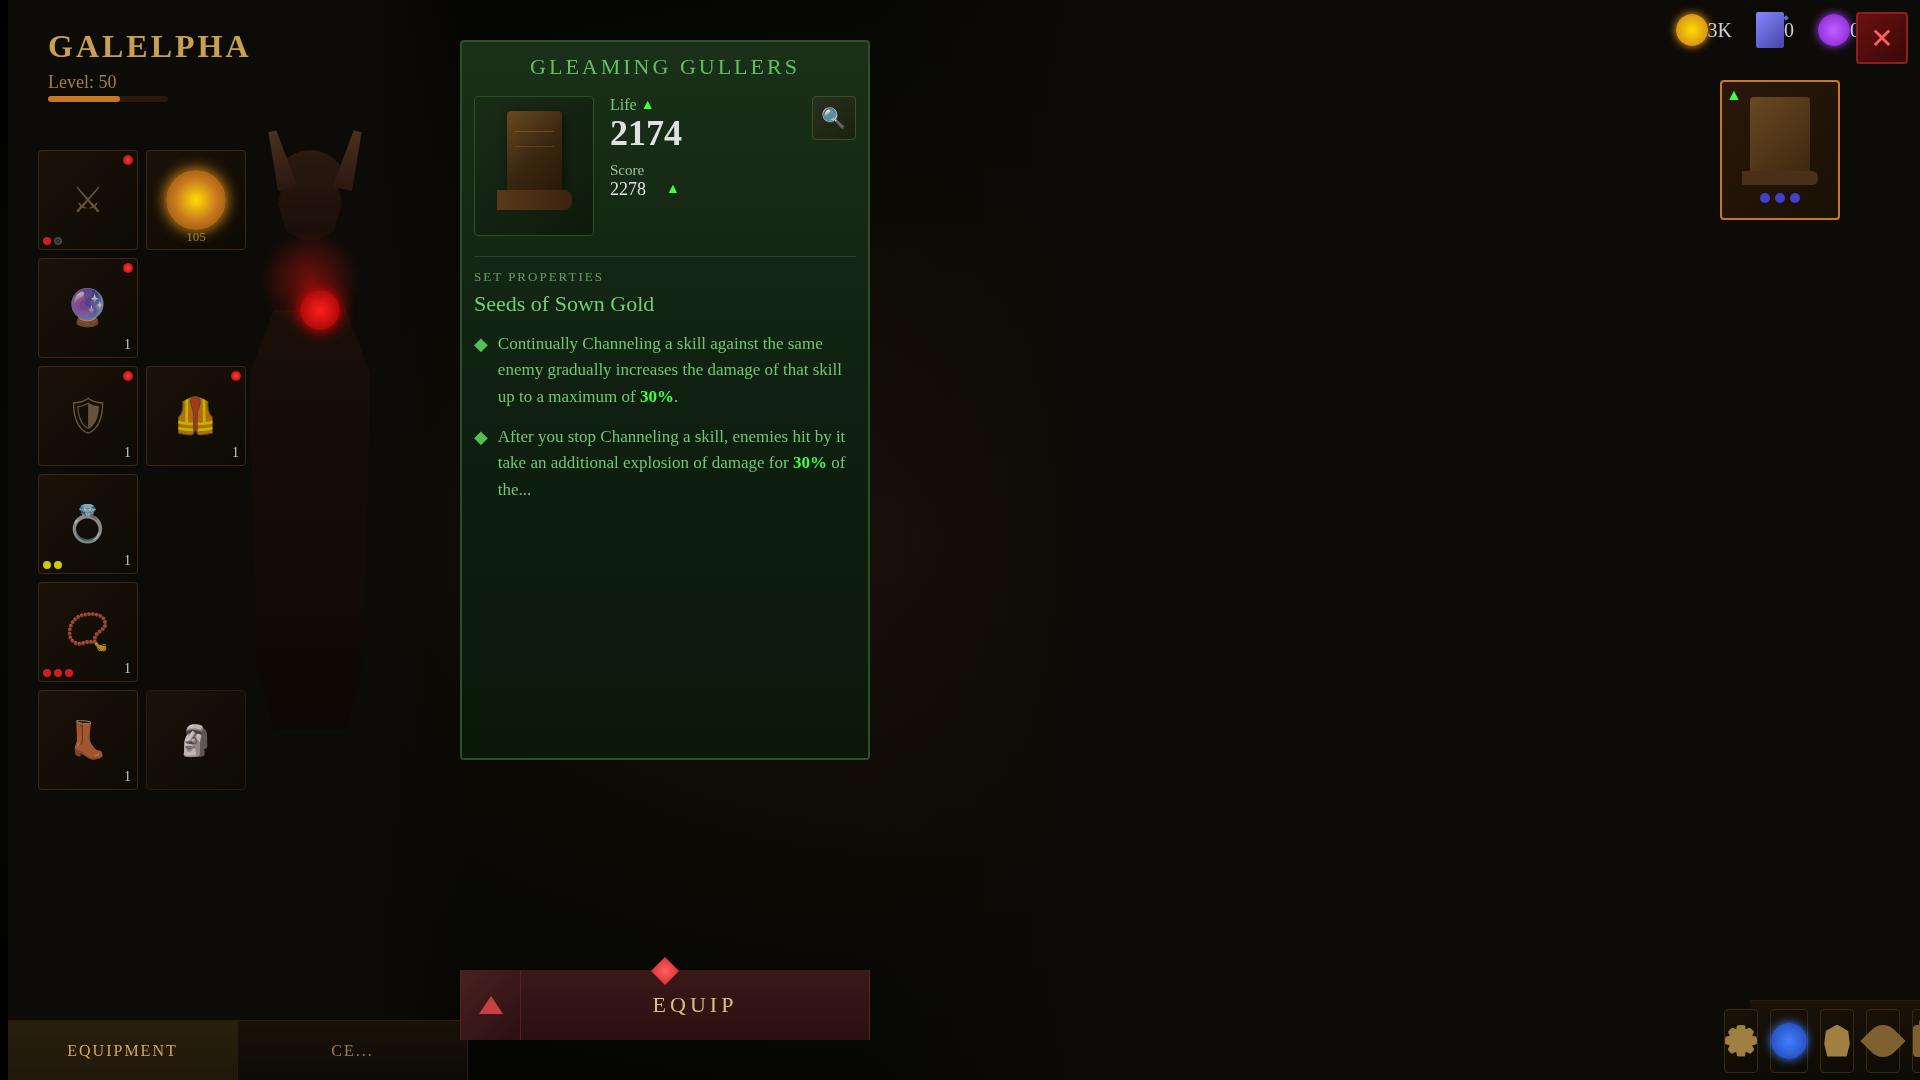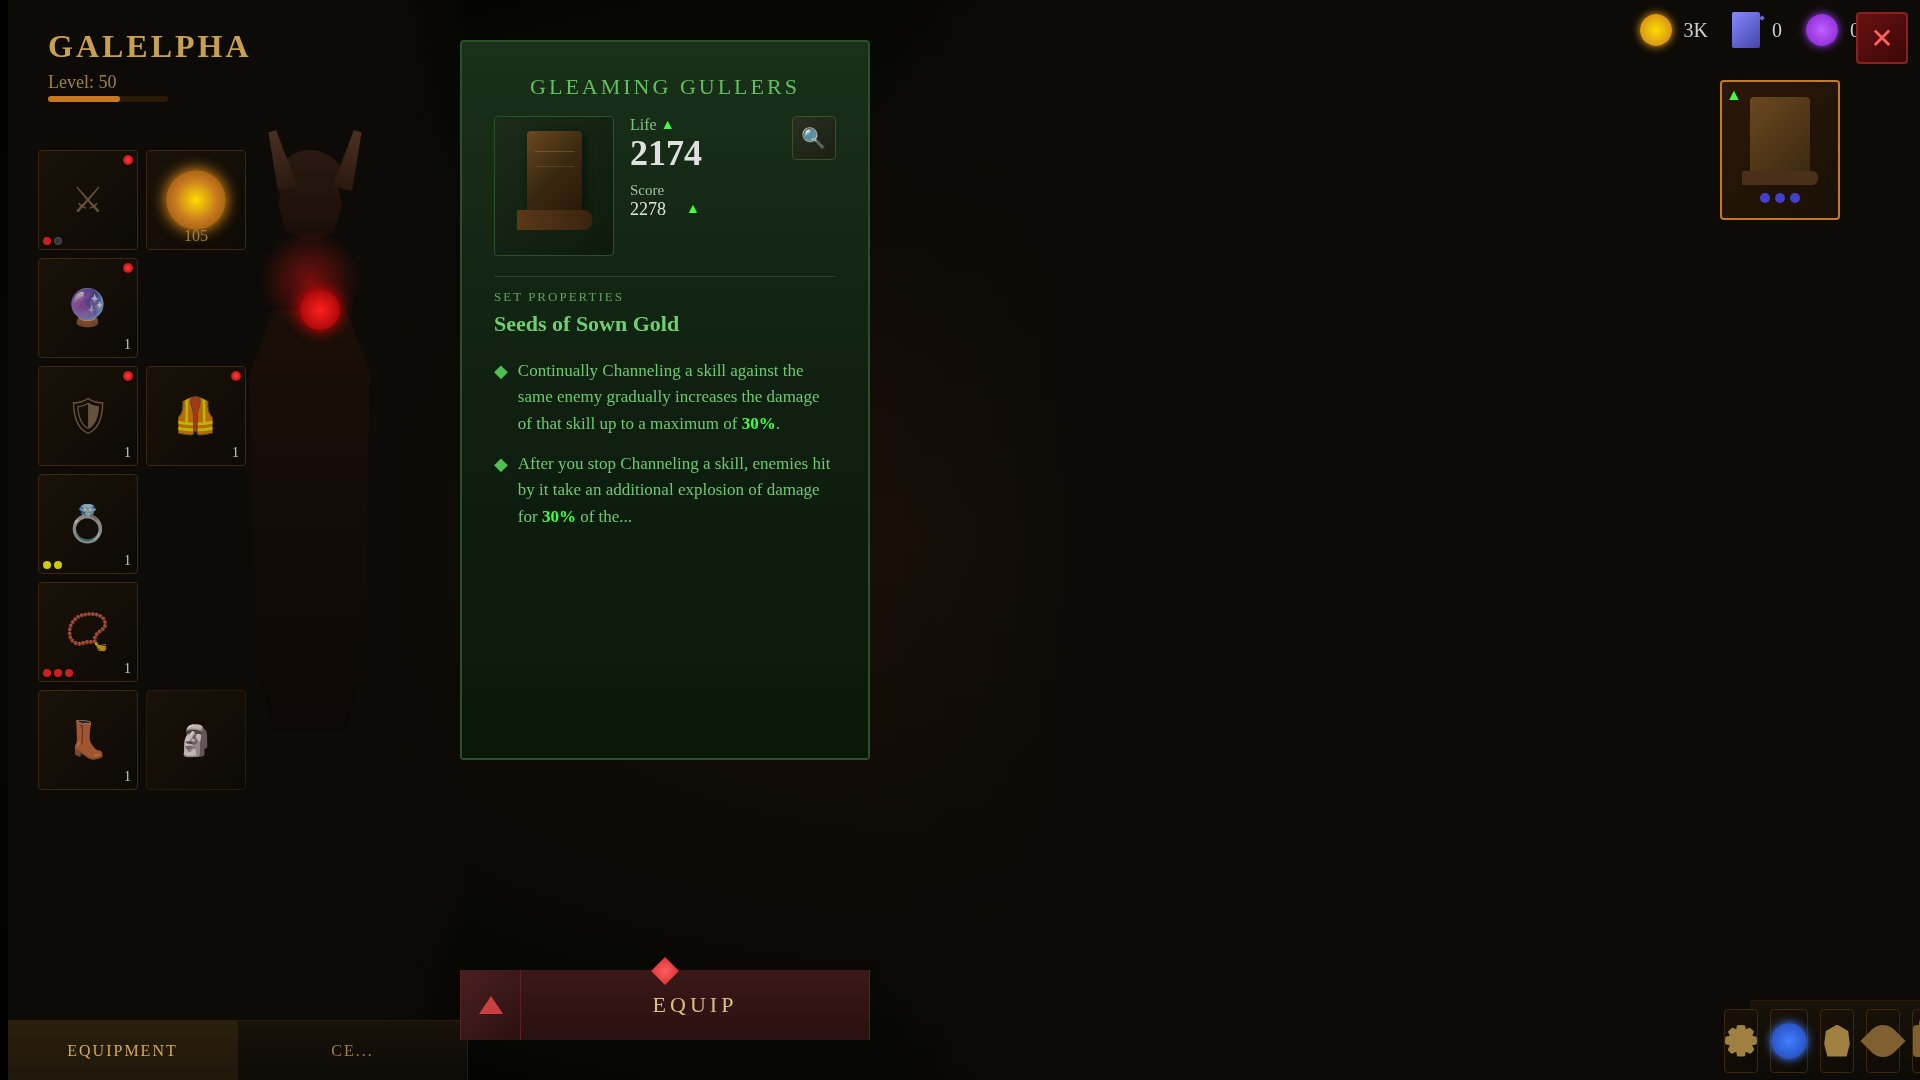--- a/index.html
+++ b/index.html
@@ -93,21 +93,21 @@
       align-items: center;
       justify-content: center;
     }
 
     .slot-badge {
       position: absolute;
       bottom: 4px;
       left: 50%;
       transform: translateX(-50%);
       color: #a08040;
-      font-size: 16px;
+      font-size: 13px;
     }
 
     .slot-red-gem {
       position: absolute;
       top: 4px;
       right: 4px;
       width: 10px;
       height: 10px;
       background: radial-gradient(circle, #ff4040, #aa0000);
       border-radius: 50%;
@@ -242,21 +242,21 @@
     
     .item-card {
       position: absolute;
       top: 40px;
       left: 460px;
       width: 410px;
       min-height: 720px;
       background: linear-gradient(180deg, #1a3018 0%, #0f2010 50%, #0a1808 100%);
       border: 2px solid #2a5028;
       border-radius: 4px;
-      padding: 32px;
+      padding: 12px;
       z-index: 10;
     }
 
     .item-title {
       text-align: center;
       color: #60c060;
       font-size: 22px;
       letter-spacing: 3px;
       text-transform: uppercase;
       margin-bottom: 16px;
@@ -345,23 +345,22 @@
       color: #60a060;
       font-size: 13px;
       letter-spacing: 2px;
       text-transform: uppercase;
       margin-bottom: 6px;
     }
 
     .set-name {
       color: #70d070;
       font-size: 22px;
-      margin-bottom: 21px;
+      margin-bottom: 14px;
       font-family: 'Georgia', serif;
-      font-weight: bold;
     }
 
     .set-bonus {
       display: flex;
       gap: 10px;
       margin-bottom: 14px;
     }
 
     .diamond-bullet {
       color: #50c050;
@@ -465,21 +464,21 @@
       top: 12px;
       right: 60px;
       display: flex;
       align-items: center;
       gap: 24px;
     }
 
     .currency-item {
       display: flex;
       align-items: center;
-      gap: 12px;
+      gap: 0;
     }
 
     .currency-icon-gold {
       width: 32px;
       height: 32px;
       background: radial-gradient(circle, #ffdd00, #c87820);
       border-radius: 50%;
       box-shadow: 0 0 8px #ffa020;
     }
 

